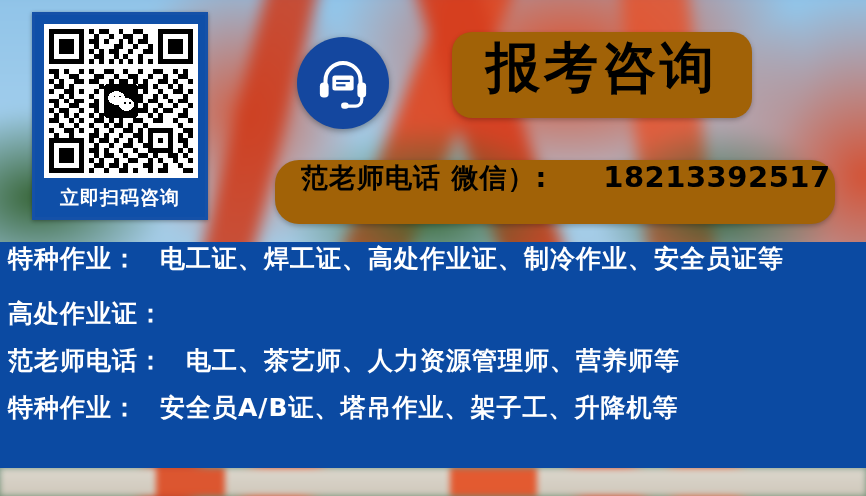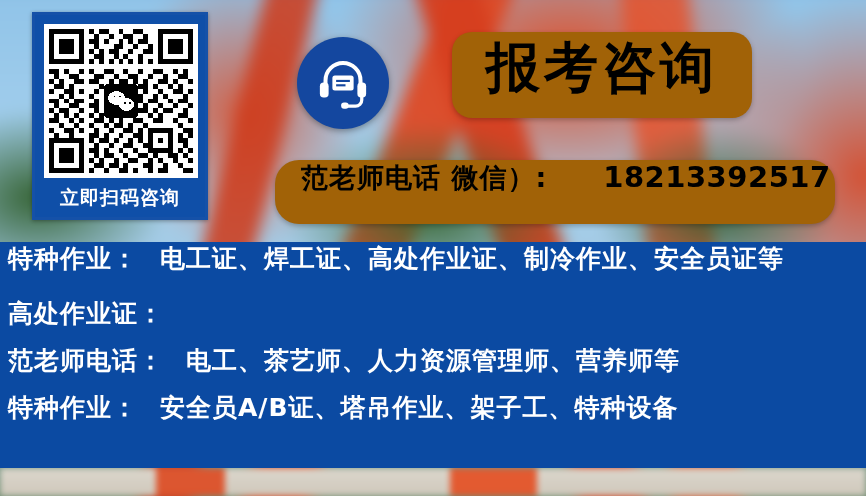--- a/index.html
+++ b/index.html
@@ -406,17 +406,17 @@
     </div>
     <div class="panel-row">
       <span class="row-key">高处作业证：</span>
     </div>
     <div class="panel-row">
       <span class="row-key">范老师电话：</span>
       <span class="row-val">电工、茶艺师、人力资源管理师、营养师等</span>
     </div>
     <div class="panel-row">
       <span class="row-key">特种作业：</span>
-      <span class="row-val">安全员A/B证、塔吊作业、架子工、特种设备</span>
+      <span class="row-val">安全员A/B证、塔吊作业、架子工、升降机等</span>
     </div>
   </div>
 
 </div>
 
 </body></html>

